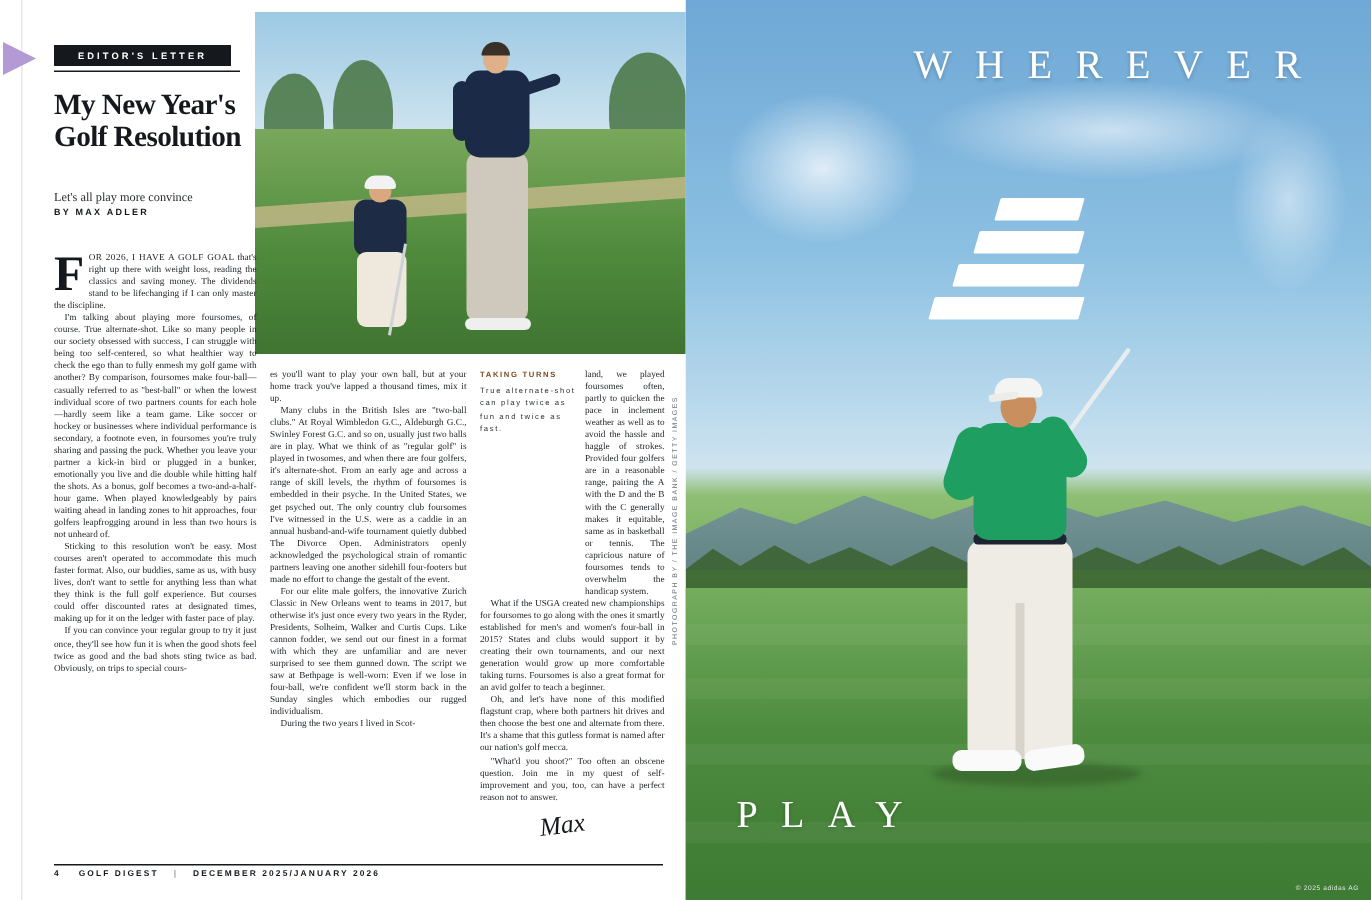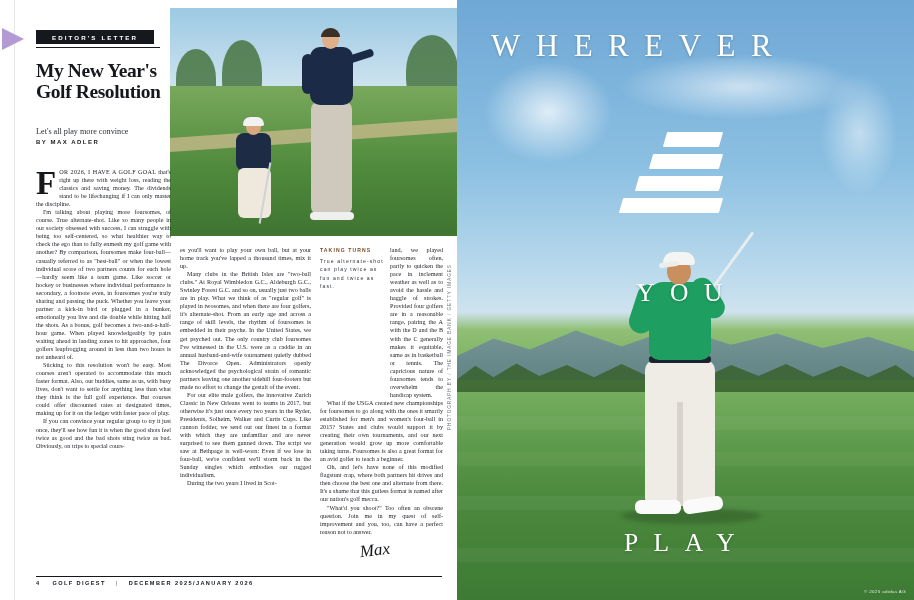--- a/index.html
+++ b/index.html
@@ -144,23 +144,23 @@
     background:radial-gradient(closest-side at 20% 40%,rgba(255,255,255,.75),transparent 70%),
                radial-gradient(closest-side at 62% 26%,rgba(255,255,255,.6),transparent 70%),
                radial-gradient(closest-side at 88% 52%,rgba(255,255,255,.5),transparent 70%);}
 
   .ad-word{
     position:absolute;color:#ffffff;
     font-family:"Liberation Serif", serif;
     font-weight:400;
     text-shadow:0 1px 3px rgba(0,0,0,.22);
   }
-  .w-wherever{left:34px;top:28px;width:392px;font-size:31px;letter-spacing:15.5px;text-align:left;}
+  .w-wherever{left:34px;top:28px;width:392px;font-size:27px;letter-spacing:15.5px;text-align:right;}
   .w-you{left:34px;top:278px;width:392px;font-size:25.5px;letter-spacing:15.5px;text-align:center;}
-  .w-play{left:34px;top:528px;width:392px;font-size:25.5px;letter-spacing:15.5px;text-align:center;}
+  .w-play{left:34px;top:528px;width:392px;font-size:25.5px;letter-spacing:15.5px;}
 
   
   .logo{position:absolute;left:158px;top:118px;width:128px;height:108px;}
   .logo .bar{position:absolute;background:#ffffff;transform:skewX(-16deg);border-radius:1px;}
   .logo .b1{left:22px;top:58px;width:84px;height:15px;}
   .logo .b2{left:36px;top:36px;width:70px;height:15px;}
   .logo .b3{left:50px;top:14px;width:56px;height:15px;}
   .logo .b4{left:6px;top:80px;width:100px;height:15px;}
 
   
@@ -303,19 +303,18 @@
       <div class="g-shoeR"></div>
       <div class="g-belt"></div>
       <div class="g-torso"></div>
       <div class="g-sleeveL"></div>
       <div class="g-sleeveR"></div>
       <div class="g-head"></div>
       <div class="g-cap"></div>
       <div class="g-cap-brim"></div>
     </div>
 
-    <div class="ad-word w-you">YOU</div>
     <div class="ad-word w-play">PLAY</div>
 
     <div class="ad-legal">© 2025 adidas AG</div>
   </div>
 
 </div>
 
 </body></html>

